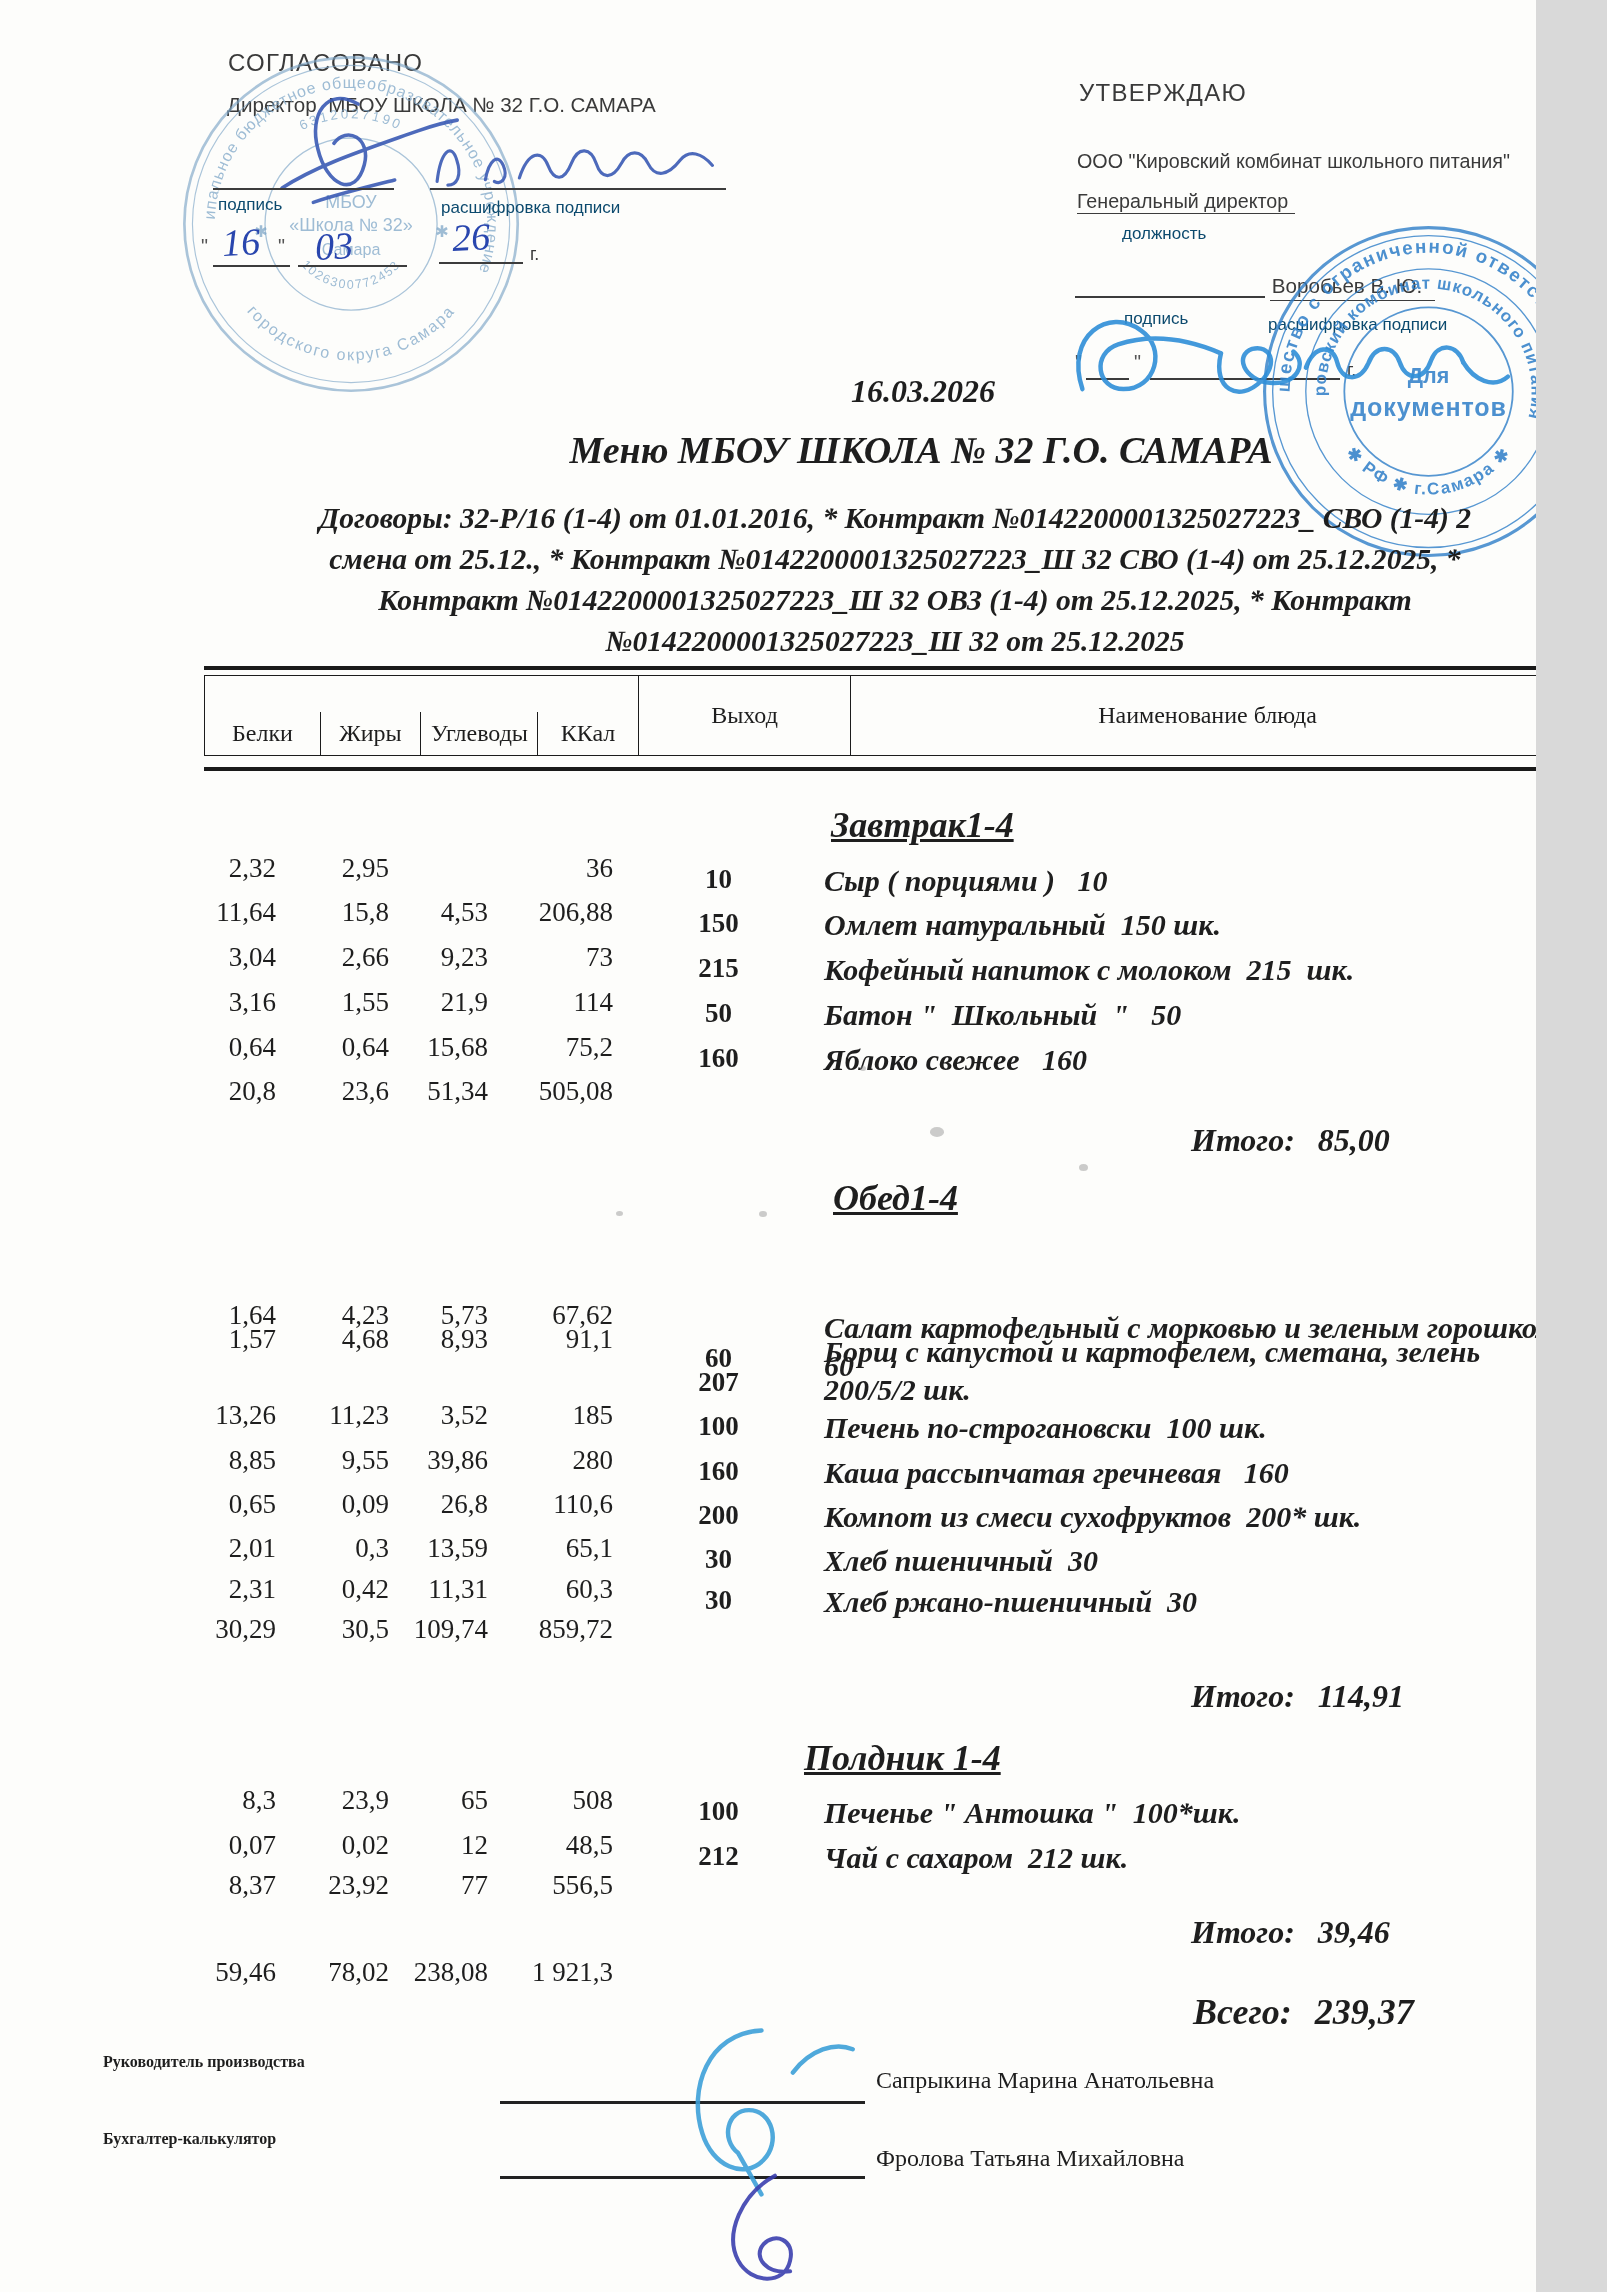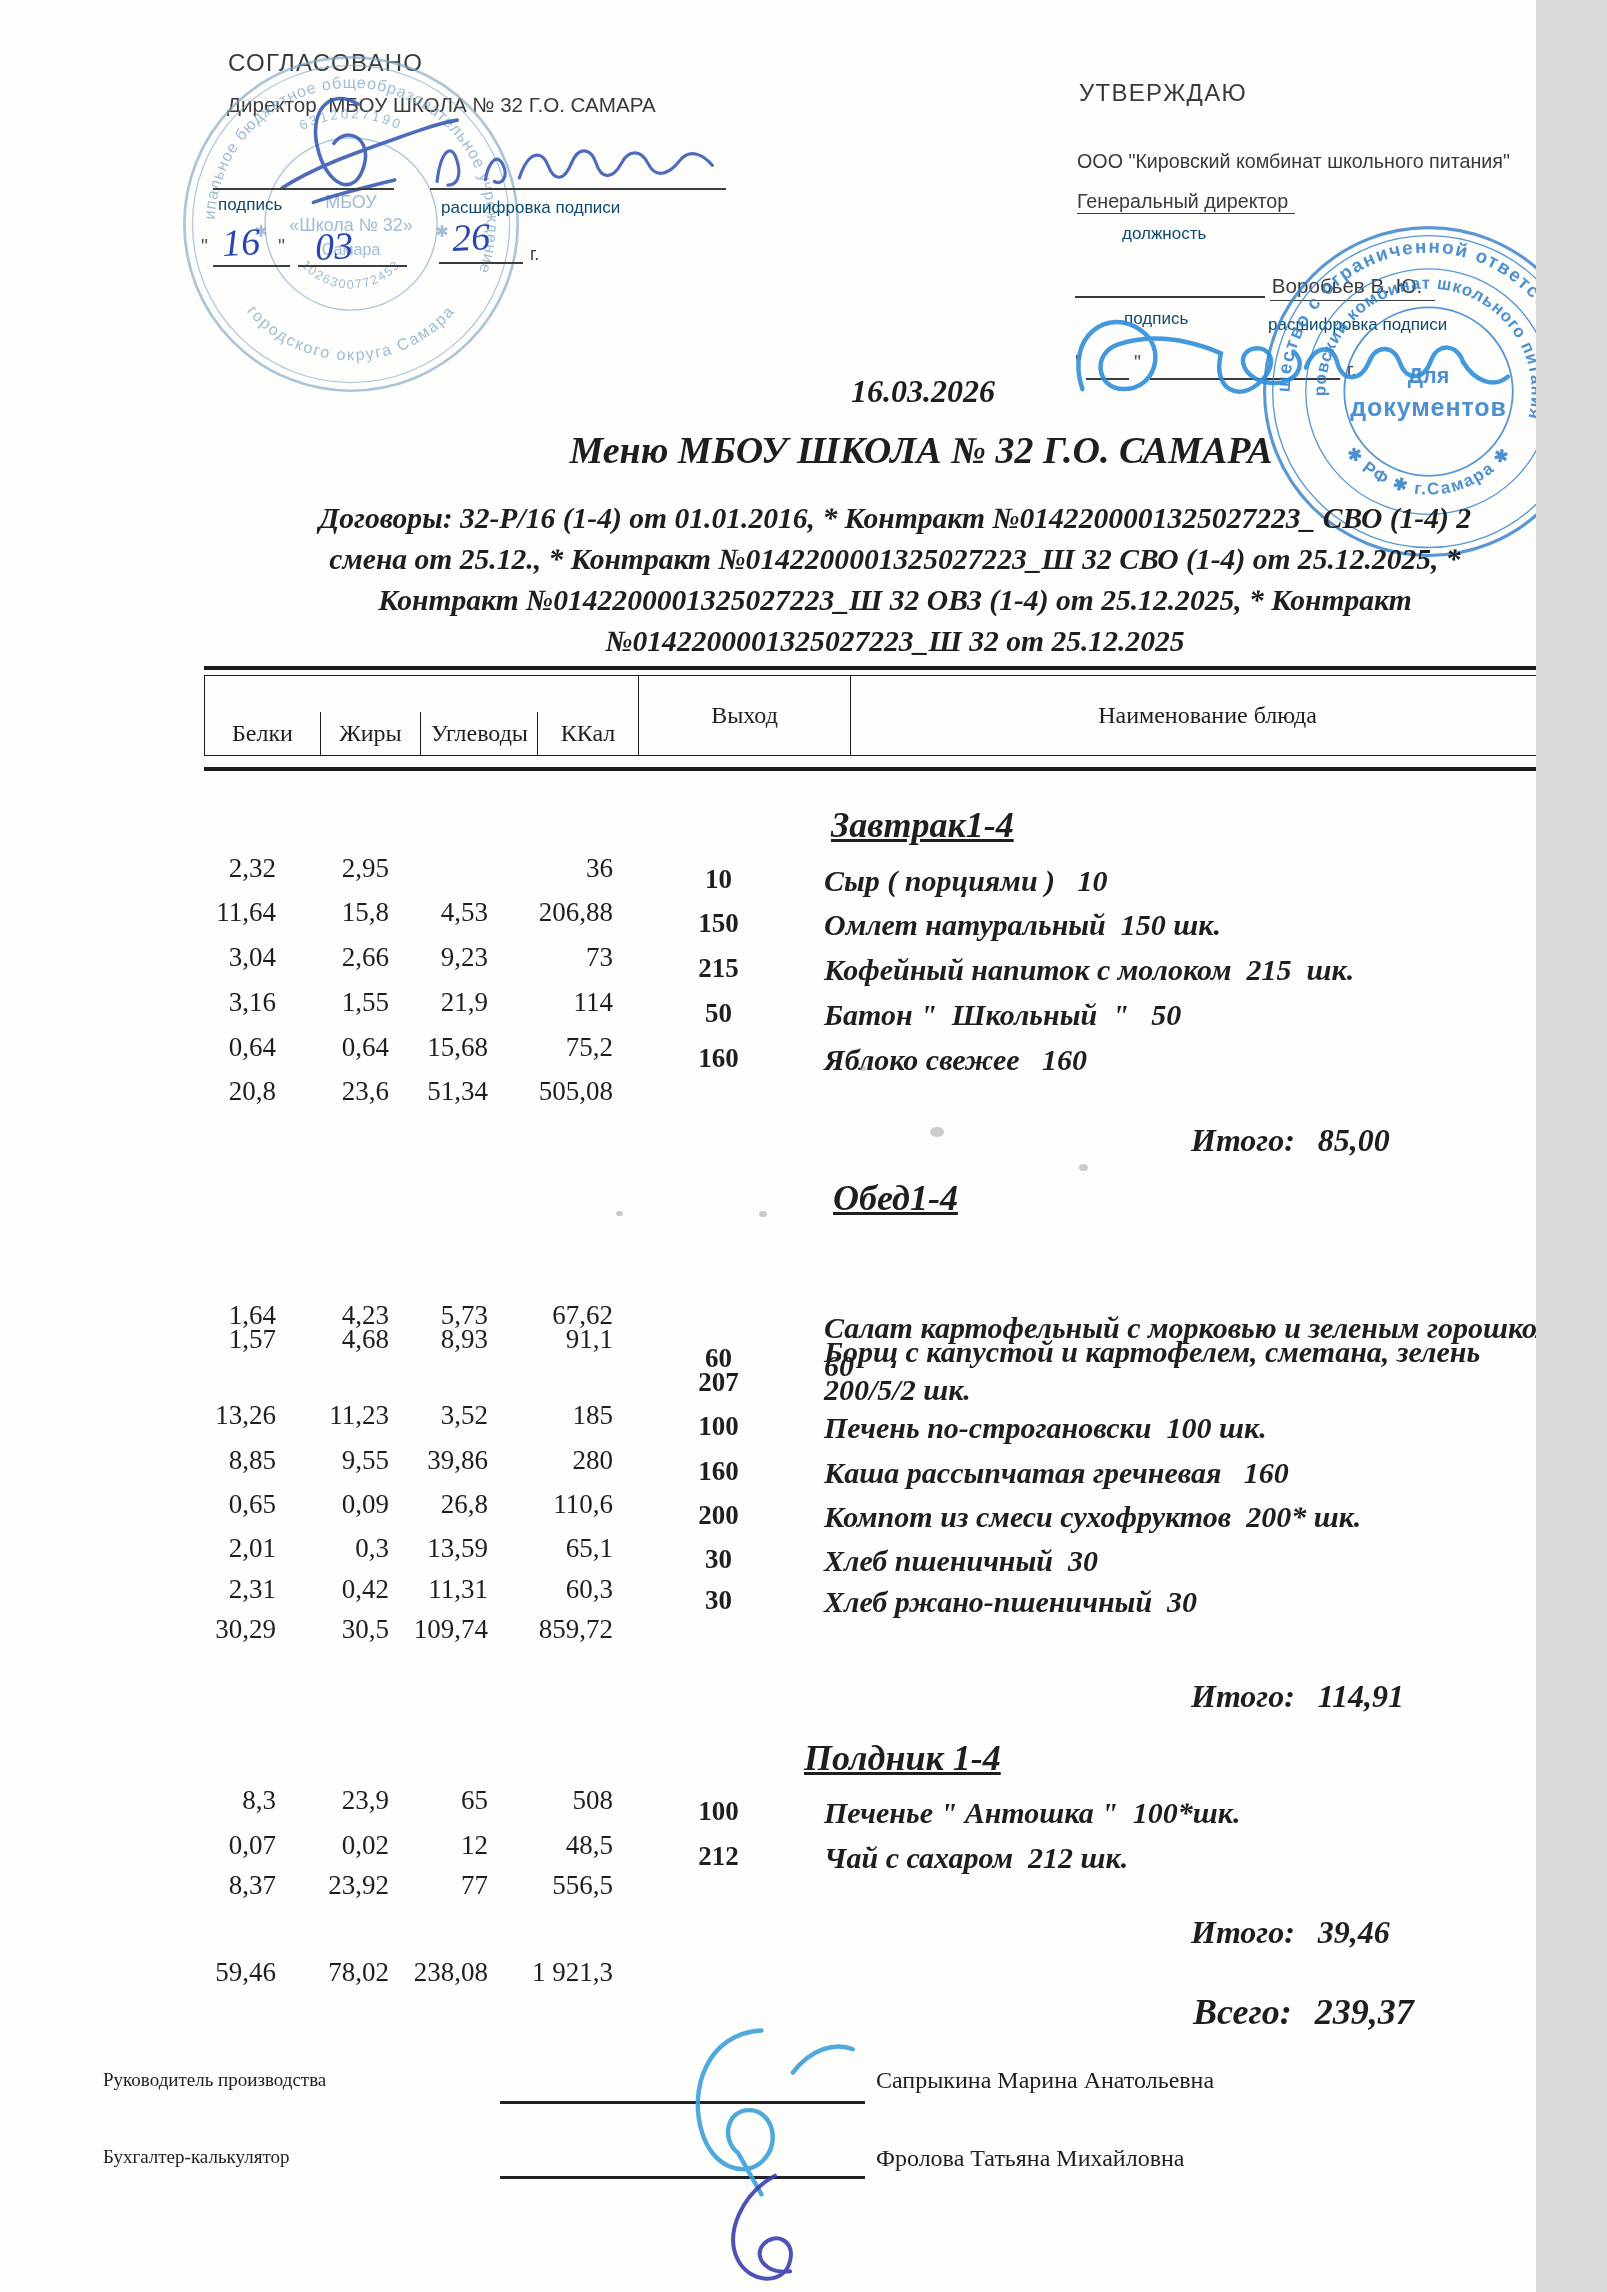--- a/index.html
+++ b/index.html
@@ -82,21 +82,21 @@
   .sec-h{position:absolute;font-size:36px;font-weight:bold;font-style:italic;text-decoration:underline;}
   .sh-b{left:831px;top:804px;} .sh-l{left:833px;top:1177px;} .sh-o{left:804px;top:1737px;}
 
   .subtotal{position:absolute;left:1191px;font-size:32px;font-weight:bold;font-style:italic;}
   .subtotal .v{margin-left:23px;}
   .st-b{top:1122px;} .st-l{top:1678px;} .st-s{top:1914px;}
   .grand-lbl{left:1193px;top:1991px;font-size:36px;font-weight:bold;font-style:italic;}
   .grand-lbl .v{margin-left:23px;}
 
   
-  .f-role{font-size:19px;font-weight:normal;margin-top:16px;}
+  .f-role{font-size:16px;font-weight:bold;}
   .f-role1{left:103px;top:2053px;} .f-role2{left:103px;top:2130px;}
   .f-line{background:#222;height:2.7px;}
   .f-line1{left:500px;top:2101px;width:365px;} .f-line2{left:500px;top:2176px;width:365px;}
   .f-name{font-size:24px;}
   .f-name1{left:876px;top:2067px;} .f-name2{left:876px;top:2145px;}
 
   .speck{position:absolute;background:#8f8f8f;border-radius:50%;opacity:.45;}
 </style>
 </head>
 <body>

